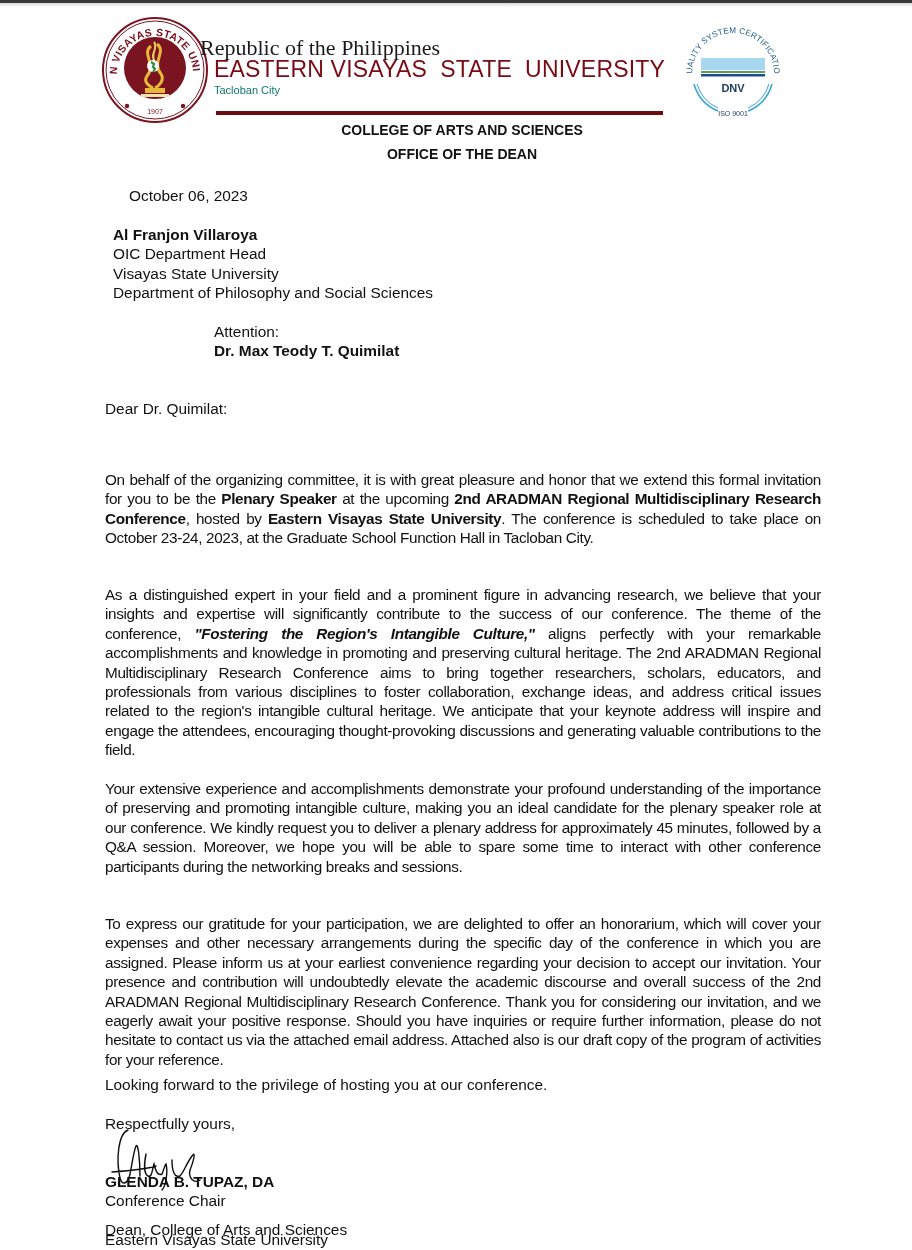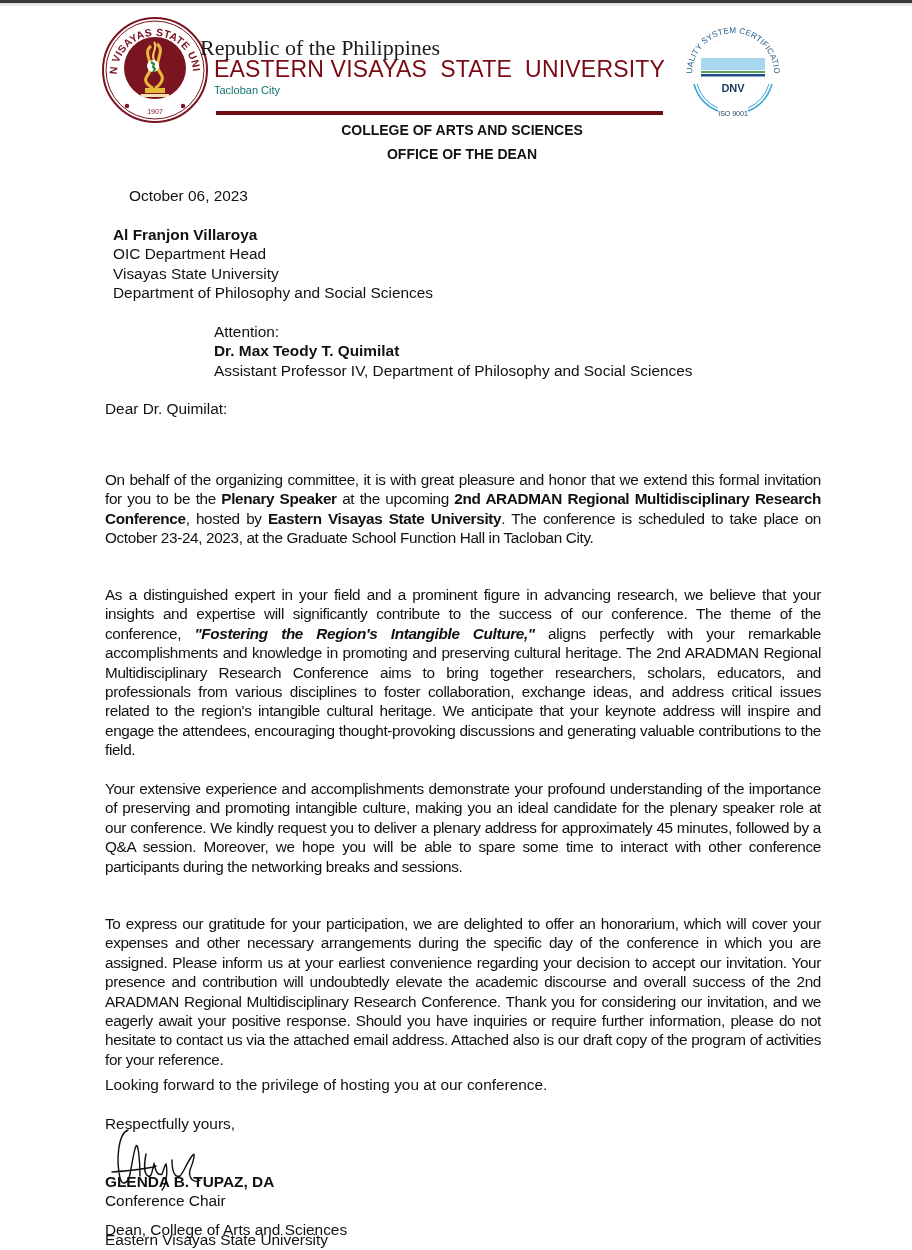--- a/index.html
+++ b/index.html
@@ -128,21 +128,20 @@
 <div class="txt recip">
   <div class="bold">Al Franjon Villaroya</div>
   <div>OIC Department Head</div>
   <div>Visayas State University</div>
   <div>Department of Philosophy and Social Sciences</div>
 </div>
 
 <div class="txt attn">
   <div>Attention:</div>
   <div class="bold">Dr. Max Teody T. Quimilat</div>
-  <div>Assistant Professor IV, Department of Philosophy and Social Sciences</div>
 </div>
 
 <div class="txt salute">Dear Dr. Quimilat:</div>
 
 <div class="para p1"><span>On behalf of the organizing committee, it is with great pleasure and honor that we extend this formal invitation for you to be the </span><b>Plenary Speaker</b><span> at the upcoming </span><b>2nd ARADMAN Regional Multidisciplinary Research Conference</b><span>, hosted by </span><b>Eastern Visayas State University</b><span>. The conference is scheduled to take place on October 23-24, 2023, at the Graduate School Function Hall in Tacloban City.</span></div>
 
 <div class="para p2"><span>As a distinguished expert in your field and a prominent figure in advancing research, we believe that your insights and expertise will significantly contribute to the success of our conference. The theme of the conference, </span><b><i>"Fostering the Region's Intangible Culture,"</i></b><span> aligns perfectly with your remarkable accomplishments and knowledge in promoting and preserving cultural heritage. The 2nd ARADMAN Regional Multidisciplinary Research Conference aims to bring together researchers, scholars, educators, and professionals from various disciplines to foster collaboration, exchange ideas, and address critical issues related to the region's intangible cultural heritage. We anticipate that your keynote address will inspire and engage the attendees, encouraging thought-provoking discussions and generating valuable contributions to the field.</span></div>
 
 <div class="para p3">Your extensive experience and accomplishments demonstrate your profound understanding of the importance of preserving and promoting intangible culture, making you an ideal candidate for the plenary speaker role at our conference. We kindly request you to deliver a plenary address for approximately 45 minutes, followed by a Q&amp;A session. Moreover, we hope you will be able to spare some time to interact with other conference participants during the networking breaks and sessions.</div>
 

